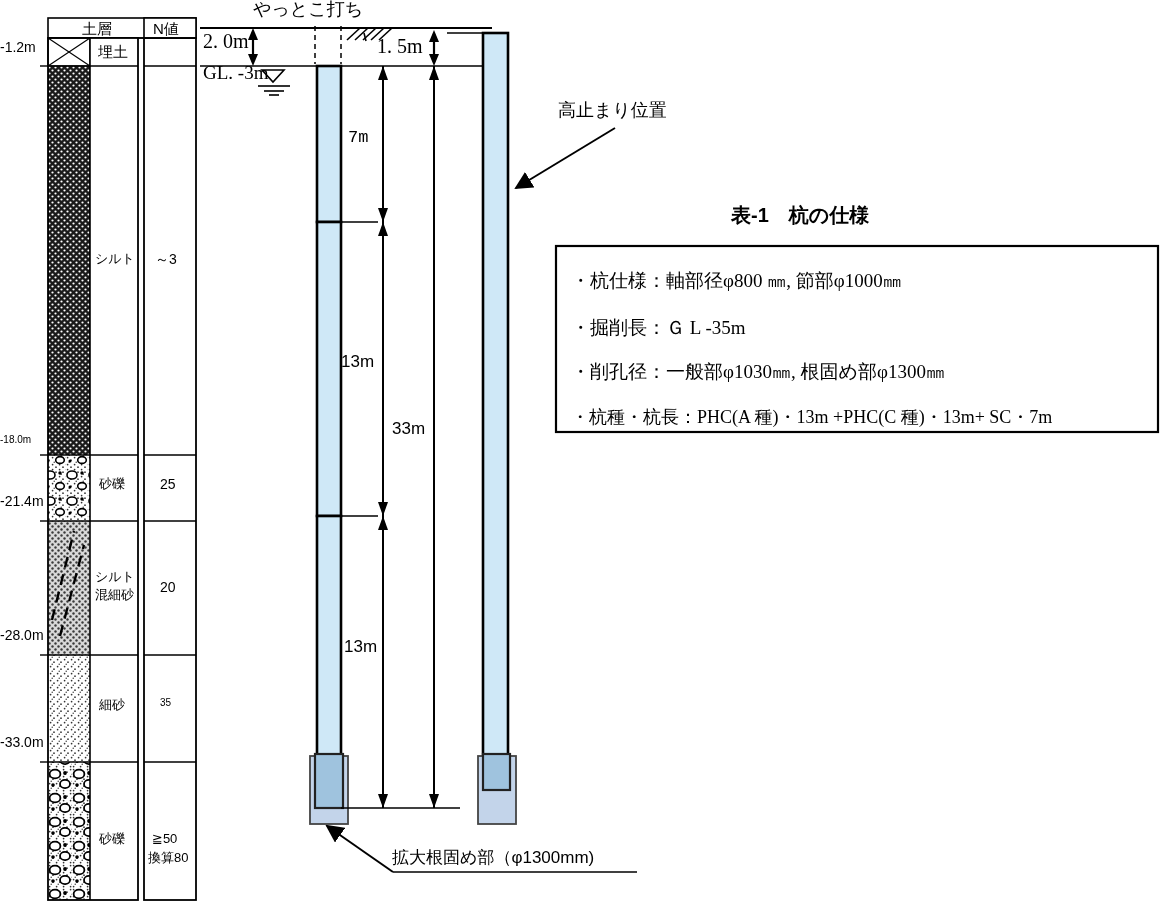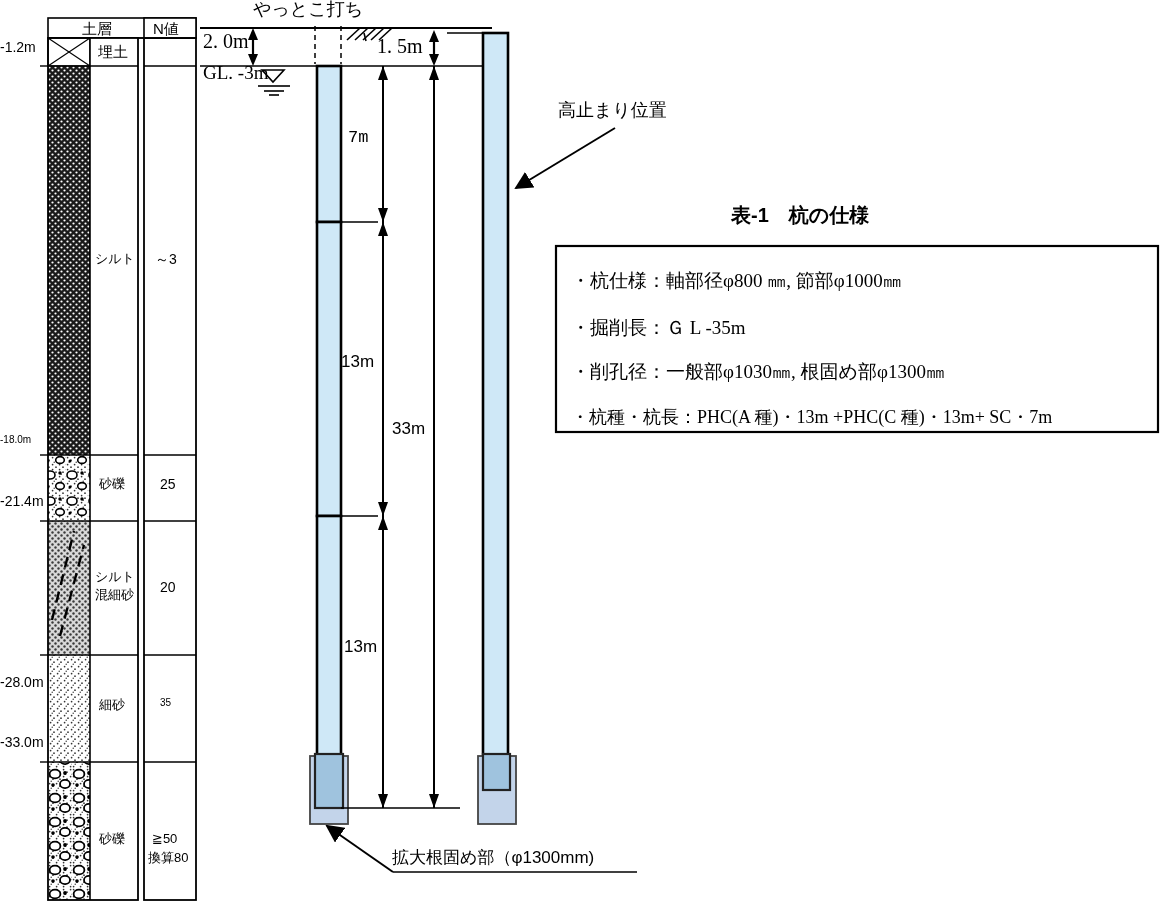--- a/index.html
+++ b/index.html
@@ -167,21 +167,21 @@
 
   <rect x="556" y="246" width="602" height="186" fill="#fff" stroke="#000" stroke-width="2.2"></rect>
 </svg>
 
 <div class="txt" style="left:82px;top:21px;font-size:15px;">土層</div>
 <div class="txt" style="left:153px;top:21px;font-size:15px;">N値</div>
 
 <div class="txt" style="left:0px;top:40px;font-size:14px;">-1.2m</div>
 <div class="txt" style="left:0px;top:428px;font-size:10px;margin-top:7px;">-18.0m</div>
 <div class="txt" style="left:0px;top:494px;font-size:14px;">-21.4m</div>
-<div class="txt" style="left:0px;top:628px;font-size:14px;margin-top:47px;">-28.0m</div>
+<div class="txt" style="left:0px;top:628px;font-size:14px;">-28.0m</div>
 <div class="txt" style="left:0px;top:735px;font-size:14px;">-33.0m</div>
 
 <div class="txt" style="left:98px;top:44px;font-size:15px;">埋土</div>
 <div class="txt" style="left:95px;top:252px;font-size:13px;">シルト</div>
 <div class="txt" style="left:99px;top:477px;font-size:13px;">砂礫</div>
 <div class="txt" style="left:95px;top:570px;font-size:13px;">シルト</div>
 <div class="txt" style="left:95px;top:588px;font-size:13px;">混細砂</div>
 <div class="txt" style="left:99px;top:698px;font-size:13px;">細砂</div>
 <div class="txt" style="left:99px;top:832px;font-size:13px;">砂礫</div>
 

